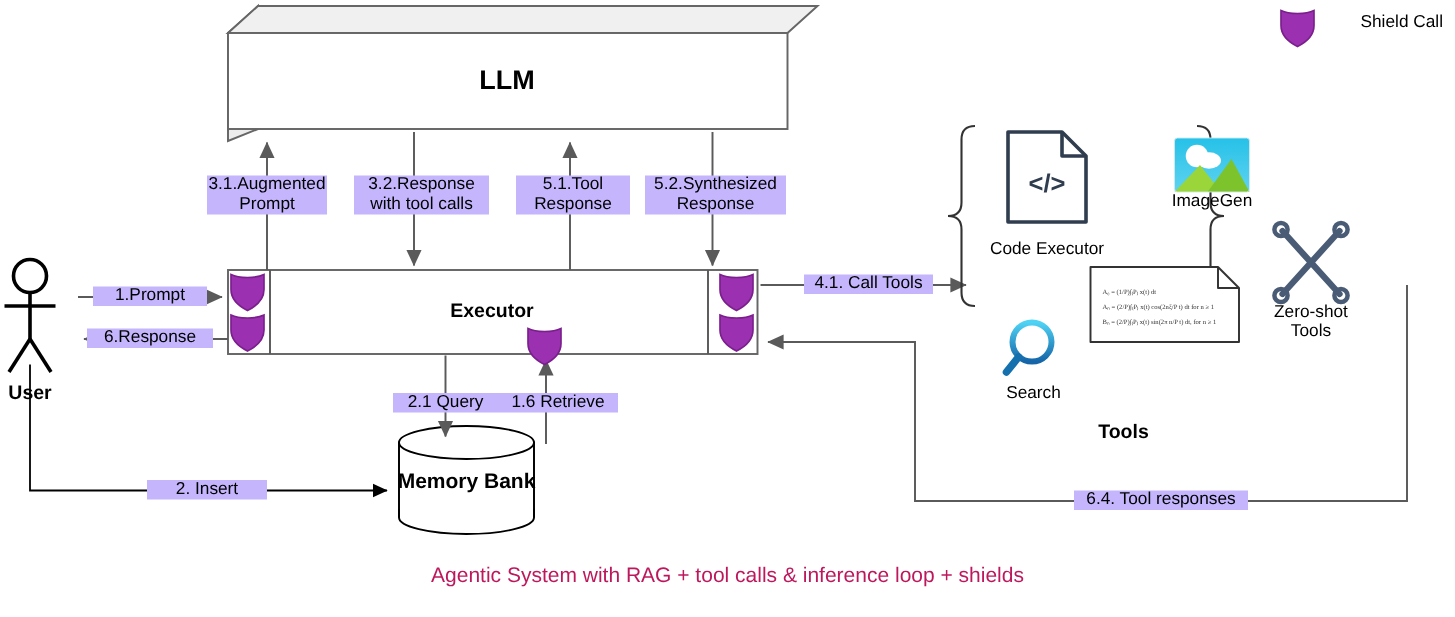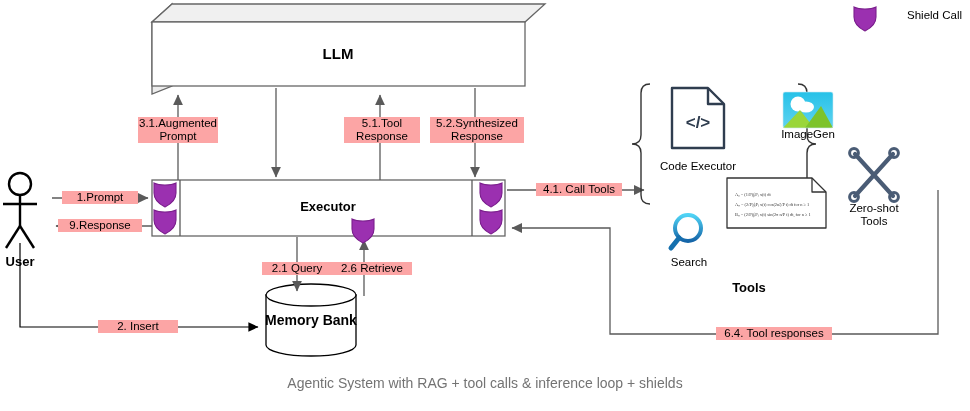--- a/index.html
+++ b/index.html
@@ -1,33 +1,33 @@
 <!DOCTYPE html>
 <html><head>
 <meta charset="utf-8">
 <style>
   html,body{margin:0;padding:0;background:#ffffff;}
   body{width:970px;height:411px;position:relative;overflow:hidden;
        font-family:"Liberation Sans","DejaVu Sans",sans-serif;color:#000;}
   #stage{position:absolute;left:0;top:0;width:970px;height:411px;}
   .abs{position:absolute;}
   .lbl{position:absolute;font-size:11.5px;line-height:13px;color:#000;
-       text-align:center;white-space:pre-line;background:#fca5a5;}
+       text-align:center;white-space:pre-line;background:#c4b5fd;}
   .lbl.nb{background:transparent;}
   .bold{font-weight:bold;}
   svg{display:block;overflow:visible;}
   .ln{stroke:#5a5a5a;stroke-width:1.3;fill:none;}
   .lnk{stroke:#000;stroke-width:1.2;fill:none;}
   .boxline{stroke:#666;stroke-width:1.3;fill:#ffffff;}
   .facetop{fill:#f0f0f0;stroke:#666;stroke-width:1.3;}
   .faceside{fill:#ececec;stroke:#666;stroke-width:1.3;}
   .cyl{fill:#ffffff;stroke:#000;stroke-width:1.3;}
   .brace{stroke:#333;stroke-width:1.4;fill:none;}
   .shield-g{fill:#9b30b0;stroke:#7a1f8c;stroke-width:1.1;}
-  .ttl{position:absolute;font-size:14px;color:#737373;}
+  .ttl{position:absolute;font-size:14px;color:#be185d;}
 </style>
 </head>
 <body>
 
 <div id="stage">
 
   <svg class="abs" style="left:0;top:0;width:970px;height:411px">
     <defs>
       <marker id="ahG" markerWidth="9" markerHeight="9" refX="8" refY="4.5" orient="auto">
         <path d="M0,0.6 L8.4,4.5 L0,8.4 z" fill="#5a5a5a"></path>
@@ -142,42 +142,44 @@
       <path d="M492,186 c7,0 11,-2 11,-2 l0,10 c0,7 -5,11 -11,14 c-6,-3 -11,-7 -11,-14 l0,-10 c0,0 4,2 11,2 z" transform="translate(-1,-1)"></path>
     </g>
     <g class="shield-g">
       <path d="M492,213 c7,0 11,-2 11,-2 l0,10 c0,7 -5,11 -11,14 c-6,-3 -11,-7 -11,-14 l0,-10 c0,0 4,2 11,2 z" transform="translate(-1,-1)"></path>
     </g>
     <g class="shield-g">
       <path d="M866,10 c7,0 11,-2 11,-2 l0,10 c0,7 -5,11 -11,14 c-6,-3 -11,-7 -11,-14 l0,-10 c0,0 4,2 11,2 z" transform="translate(-1,-1)"></path>
     </g>
   </svg>
 
-  <div class="lbl bold nb" style="left:278px;top:47px;width:120px;font-size:15px">LLM</div>
+  <div class="lbl bold nb" style="left:278px;top:47px;width:120px;font-size:18px">LLM</div>
 
   <div class="lbl bold nb" style="left:268px;top:200px;width:120px;font-size:13px">Executor</div>
 
   <div class="lbl bold nb" style="left:256px;top:314px;width:110px;font-size:14px">Memory Bank</div>
 
   <div class="lbl bold nb" style="left:694px;top:281px;width:110px;font-size:13px">Tools</div>
 
   <div class="lbl bold nb" style="left:-10px;top:255px;width:60px;font-size:13px">User</div>
 
   <div class="lbl" style="left:138px;top:117px;width:80px">3.1.Augmented
 Prompt</div>
+  <div class="lbl" style="left:236px;top:117px;width:90px">3.2.Response
+with tool calls</div>
   <div class="lbl" style="left:344px;top:117px;width:76px">5.1.Tool
 Response</div>
   <div class="lbl" style="left:430px;top:117px;width:94px">5.2.Synthesized
 Response</div>
 
   <div class="lbl" style="left:62px;top:191px;width:76px">1.Prompt</div>
-  <div class="lbl" style="left:58px;top:219px;width:84px">9.Response</div>
+  <div class="lbl" style="left:58px;top:219px;width:84px">6.Response</div>
 
   <div class="lbl" style="left:262px;top:262px;width:70px">2.1 Query</div>
-  <div class="lbl" style="left:332px;top:262px;width:80px">2.6 Retrieve</div>
+  <div class="lbl" style="left:332px;top:262px;width:80px">1.6 Retrieve</div>
 
   <div class="lbl" style="left:98px;top:320px;width:80px">2. Insert</div>
 
   <div class="lbl" style="left:536px;top:183px;width:86px">4.1. Call Tools</div>
   <div class="lbl" style="left:716px;top:327px;width:116px">6.4. Tool responses</div>
 
   <div class="lbl nb" style="left:648px;top:160px;width:100px">Code Executor</div>
   <div class="lbl nb" style="left:768px;top:128px;width:80px">ImageGen</div>
   <div class="lbl nb" style="left:660px;top:256px;width:58px">Search</div>
   <div class="lbl nb" style="left:842px;top:202px;width:64px">Zero-shot

